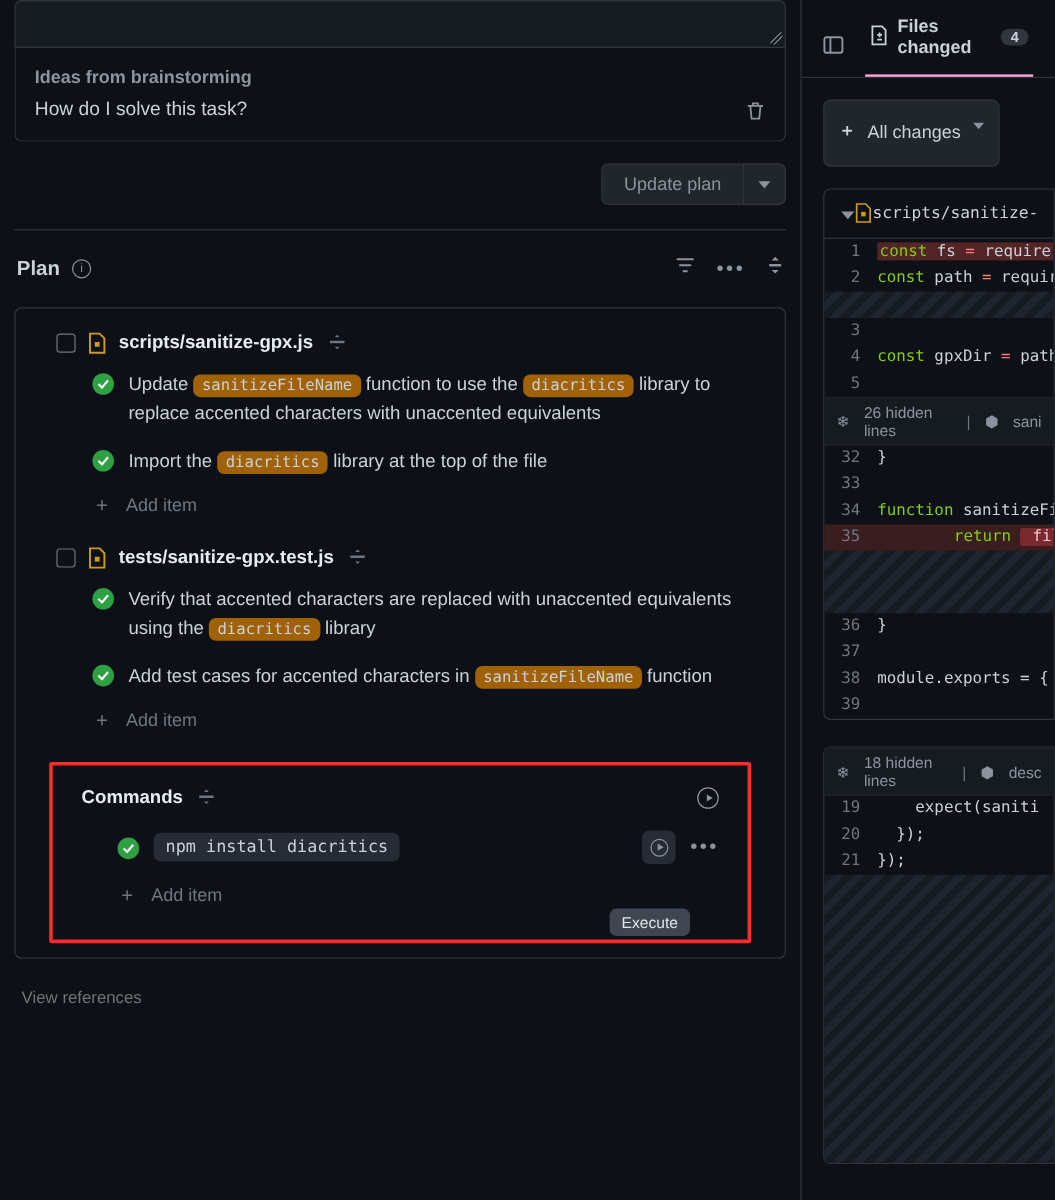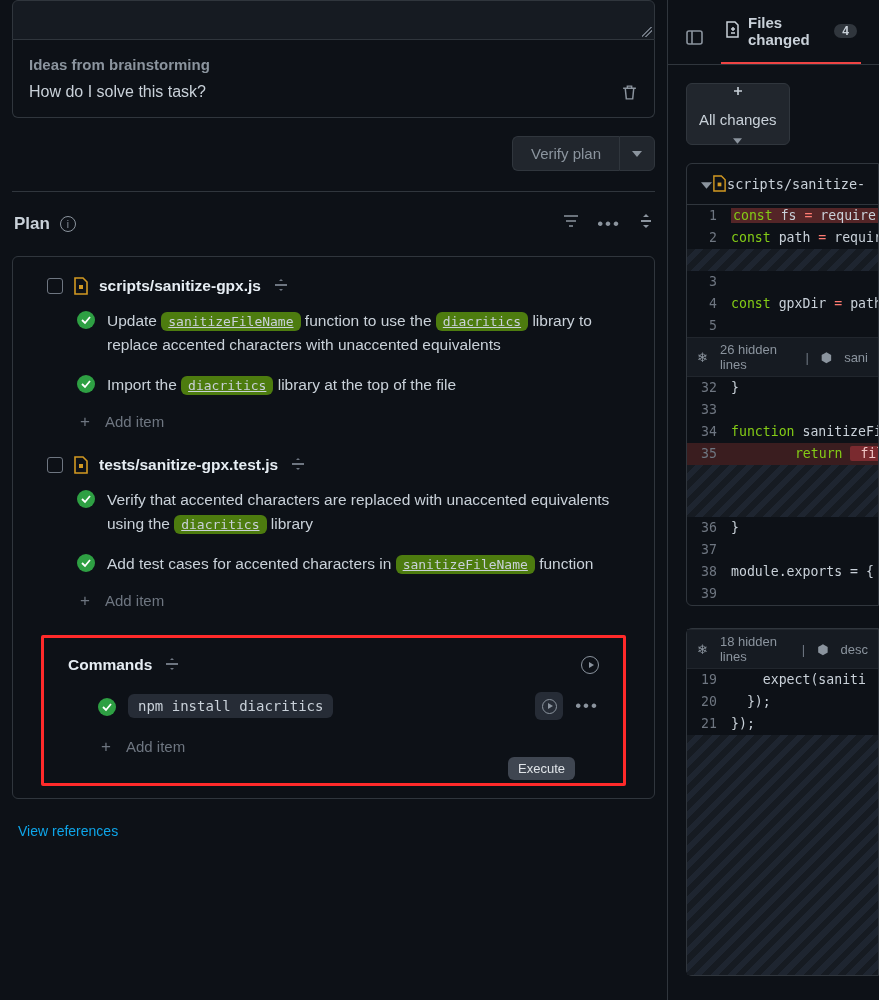--- a/index.html
+++ b/index.html
@@ -91,49 +91,49 @@
   .file-header { display:flex; align-items:center; gap:10px; margin-bottom:14px; }
   .checkbox { width:16px; height:16px; border:1.5px solid #6e7681; border-radius:3px; flex-shrink:0; cursor:pointer; }
   .file-icon { width:16px; height:18px; position:relative; }
   .file-icon svg { display:block; }
   .file-name { font-weight:600; font-size:15.5px; color:#e6edf3; }
   .drag-handle { color:#6e7681; font-size:12px; margin-left:4px; }
   .plan-item { display:flex; gap:12px; margin: 0 0 16px 30px; align-items:flex-start; }
   .check-icon { width:18px; height:18px; background:#2ea043; border-radius:50%; flex-shrink:0; display:flex; align-items:center; justify-content:center; margin-top:2px; }
   .check-icon svg { display:block; }
   .plan-item-text { font-size:15.5px; line-height:1.55; color:#c9d1d9; }
-  .code-chip { background:#4d7c0f; color:#c9d1d9; font-family: ui-monospace, monospace; font-size:13px; padding:2px 7px; border-radius:6px;text-decoration:underline; }
+  .code-chip { background:#a16207; color:#c9d1d9; font-family: ui-monospace, monospace; font-size:13px; padding:2px 7px; border-radius:6px; }
   .add-item-row { display:flex; gap:12px; margin:0 0 6px 30px; align-items:center; color:#6e7681; cursor:pointer; font-size:15px; }
   .plus { width:16px; height:16px; display:flex; align-items:center; justify-content:center; font-size:17px; color:#6e7681; }
   .commands-block {
     border: 3.5px solid #ff2a2a;
     border-radius: 2px;
     margin: 6px -6px 0;
     padding: 18px 24px 22px;
   }
   .commands-header { display:flex; align-items:center; justify-content:space-between; margin-bottom:18px; }
   .commands-title-group { display:flex; align-items:center; gap:10px; }
   .commands-title { font-weight:600; font-size:15.5px; color:#e6edf3; }
   .run-icon-outline { width:18px; height:18px; border:1.7px solid #8b949e; border-radius:50%; display:flex; align-items:center; justify-content:center; }
   .run-icon-outline::after { content:""; border-left:5px solid #8b949e; border-top:3.5px solid transparent; border-bottom:3.5px solid transparent; margin-left:2px; }
   .cmd-row { display:flex; align-items:center; gap:12px; margin: 0 0 18px 30px; }
   .cmd-chip { background:#262c36; color:#c9d1d9; font-family: ui-monospace, monospace; font-size:14px; padding:4px 10px; border-radius:6px; flex:1; max-width:fit-content; }
   .cmd-actions { margin-left:auto; display:flex; align-items:center; gap:12px; }
   .run-btn { width:28px; height:28px; background:#262c36; border-radius:6px; display:flex; align-items:center; justify-content:center; cursor:pointer; }
   .dots { color:#8b949e; cursor:pointer; letter-spacing:2px; font-size:17px; }
   .execute-tip { position:absolute; background:#3f4651; color:#dfe3e7; font-size:13px; padding:4px 10px; border-radius:6px; margin-left:440px; margin-top:-4px; }
-  .view-refs { color:#0ea5e9; font-size:14px; padding: 24px 8px; cursor:pointer; }
+  .view-refs { color:#737373; font-size:14px; padding: 24px 8px; cursor:pointer; }
   
   .tabs-row { display:flex; align-items:center; gap:18px; padding:14px 18px 0; border-bottom:1px solid #30363d; }
   .tab-icon { color:#8b949e; cursor:pointer; }
   .tab { display:flex; align-items:center; gap:8px; padding:0 4px 14px; color:#c9d1d9; font-weight:600; font-size:15px; cursor:pointer; }
-  .tab.active { border-bottom:2px solid #ef4444; }
+  .tab.active { border-bottom:2px solid #f9a8d4; }
   .badge { background:#30363d; color:#c9d1d9; border-radius:999px; padding:0px 8px; font-size:12px; font-weight:600; }
   .filter-row { padding:18px; }
-  .filter-btn { background:#21262d; border:1px solid #30363d; border-radius:6px; padding:0 12px; display:inline-flex; align-items:center; gap:10px; color:#c9d1d9; font-size:15px; cursor:pointer;flex-direction:column; }
+  .filter-btn { background:#21262d; border:1px solid #30363d; border-radius:6px; padding:18px 12px; display:inline-flex; align-items:flex-start; gap:10px; color:#c9d1d9; font-size:15px; cursor:pointer; }
   .diff-file { border:1px solid #30363d; border-radius:6px 0 0 6px; margin-left:18px; margin-bottom:22px; }
   .diff-header { display:flex; align-items:center; padding:11px 14px; border-bottom:1px solid #30363d; }
   .chevron { color:#8b949e; cursor:pointer; }
   .diff-filename { font-family: ui-monospace, monospace; font-size:13.5px; color:#c9d1d9; white-space:nowrap; overflow:hidden; }
   .code-line { display:flex; font-family: ui-monospace, monospace; font-size:13.2px; line-height:22px; white-space:pre; }
   .lineno { width:44px; text-align:right; padding-right:14px; color:#6e7681; flex-shrink:0; user-select:none; }
   .linecontent { flex:1; overflow:hidden; }
   .kw { color:#84cc16; }
   .op { color:#ff7b72; }
   .hatched {
@@ -157,21 +157,21 @@
       <div class="brainstorm-text">How do I solve this task?</div>
       <span class="trash-btn icon-btn">
         <svg width="17" height="17" viewBox="0 0 16 16" fill="none" stroke="#8b949e" stroke-width="1.4">
             <path d="M2 4h12M6 4V2h4v2M4 4l1 10h6l1-10"></path>
           </svg>
       </span>
     </div>
   </div>
   <div class="update-row">
     <div class="update-btn">
-      <button class="update-main">Verify plan</button>
+      <button class="update-main">Update plan</button>
       <button class="update-drop">
         <svg width="10" height="6" viewBox="0 0 10 6">
             <path d="M0 0l5 6 5-6z" fill="#8b949e"></path>
           </svg>
       </button>
     </div>
   </div>
   <hr class="sep">
   <div class="plan-header">
     <div class="plan-title-group">

